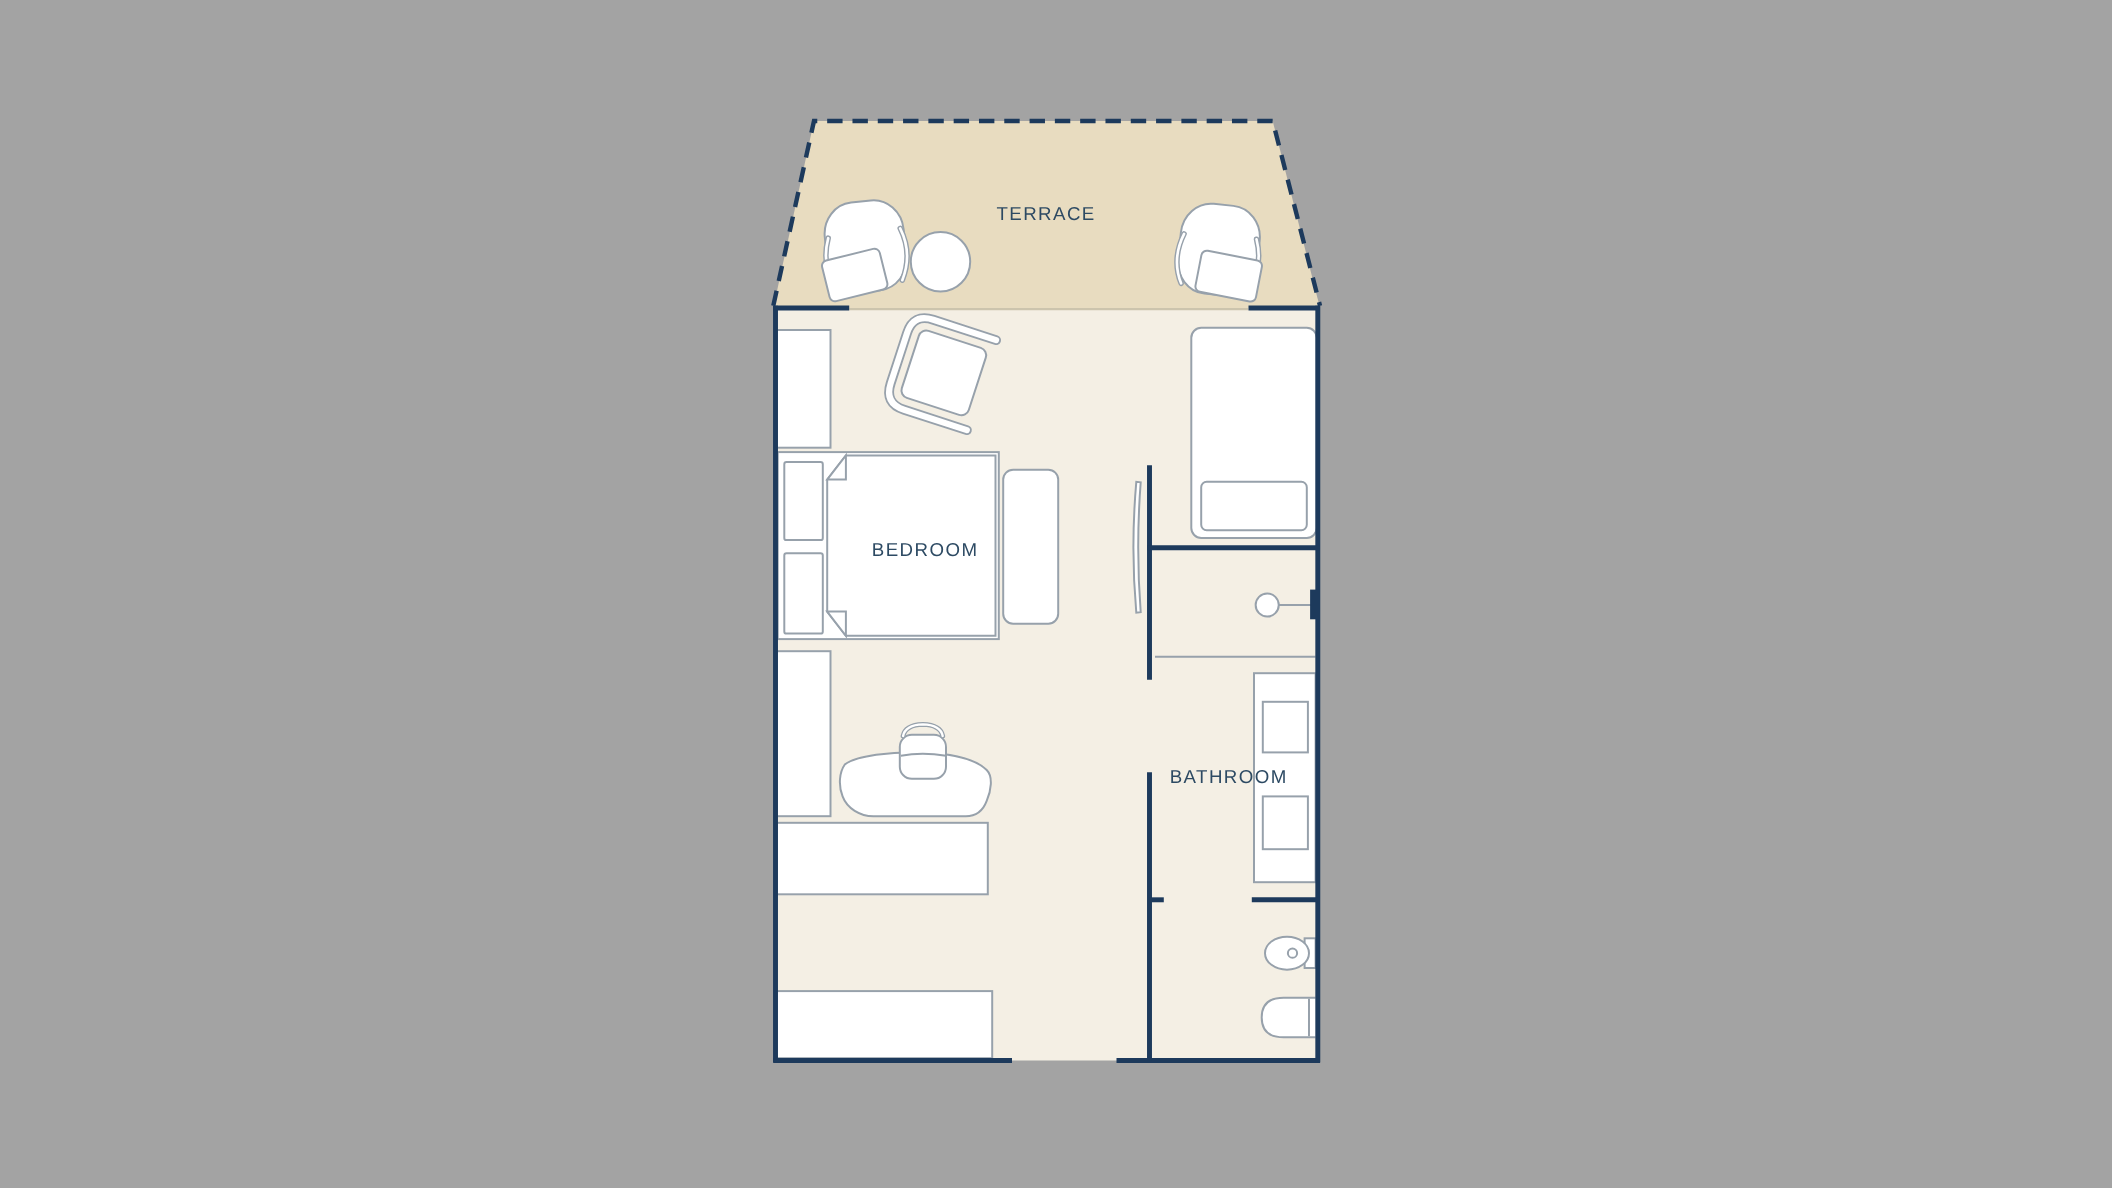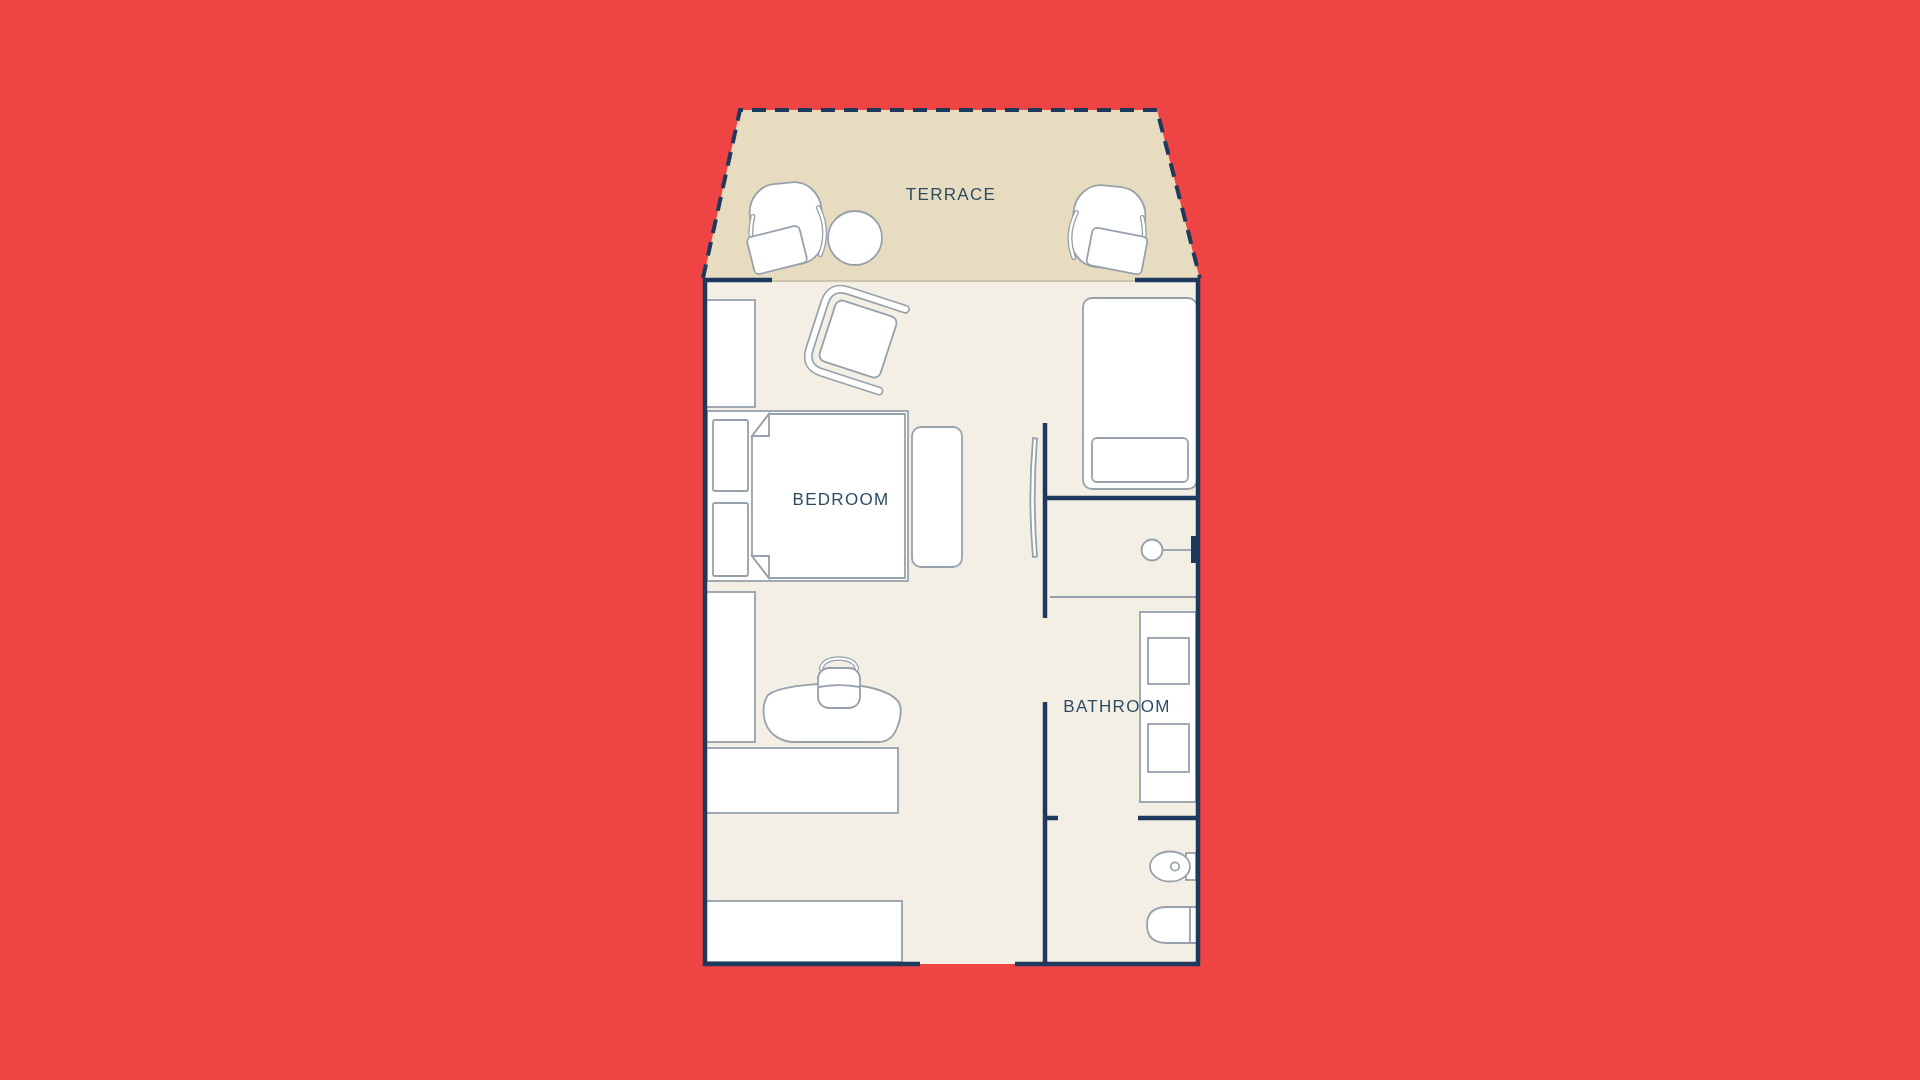--- a/index.html
+++ b/index.html
@@ -1,20 +1,20 @@
 <!DOCTYPE html>
 <html style="--wall: #1d3a5c; --terrace_fill: #e8dcc0; --room_fill: #f4efe4; --furniture_stroke: #97a1ab; --furniture_fill: #ffffff; --label_text: #2d4a63; --window_line: #ccc4ad;"><head>
 <meta charset="utf-8">
 <style>
   html, body { margin: 0; padding: 0; background: #ffffff; }
   .stage {
     position: relative;
     width: 1920px;
     height: 1080px;
-    background: #ef4444;
+    background: #a3a3a3;
     overflow: hidden;
     font-family: "Liberation Sans", sans-serif;
   }
   svg.plan { position: absolute; inset: 0; }
 
   .terrace-fill { fill: var(--terrace_fill, #e8dcc0); stroke: none; }
   .room-fill    { fill: var(--room_fill, #f4efe4); stroke: none; }
 
   .wall {
     stroke: var(--wall, #1d3a5c);

